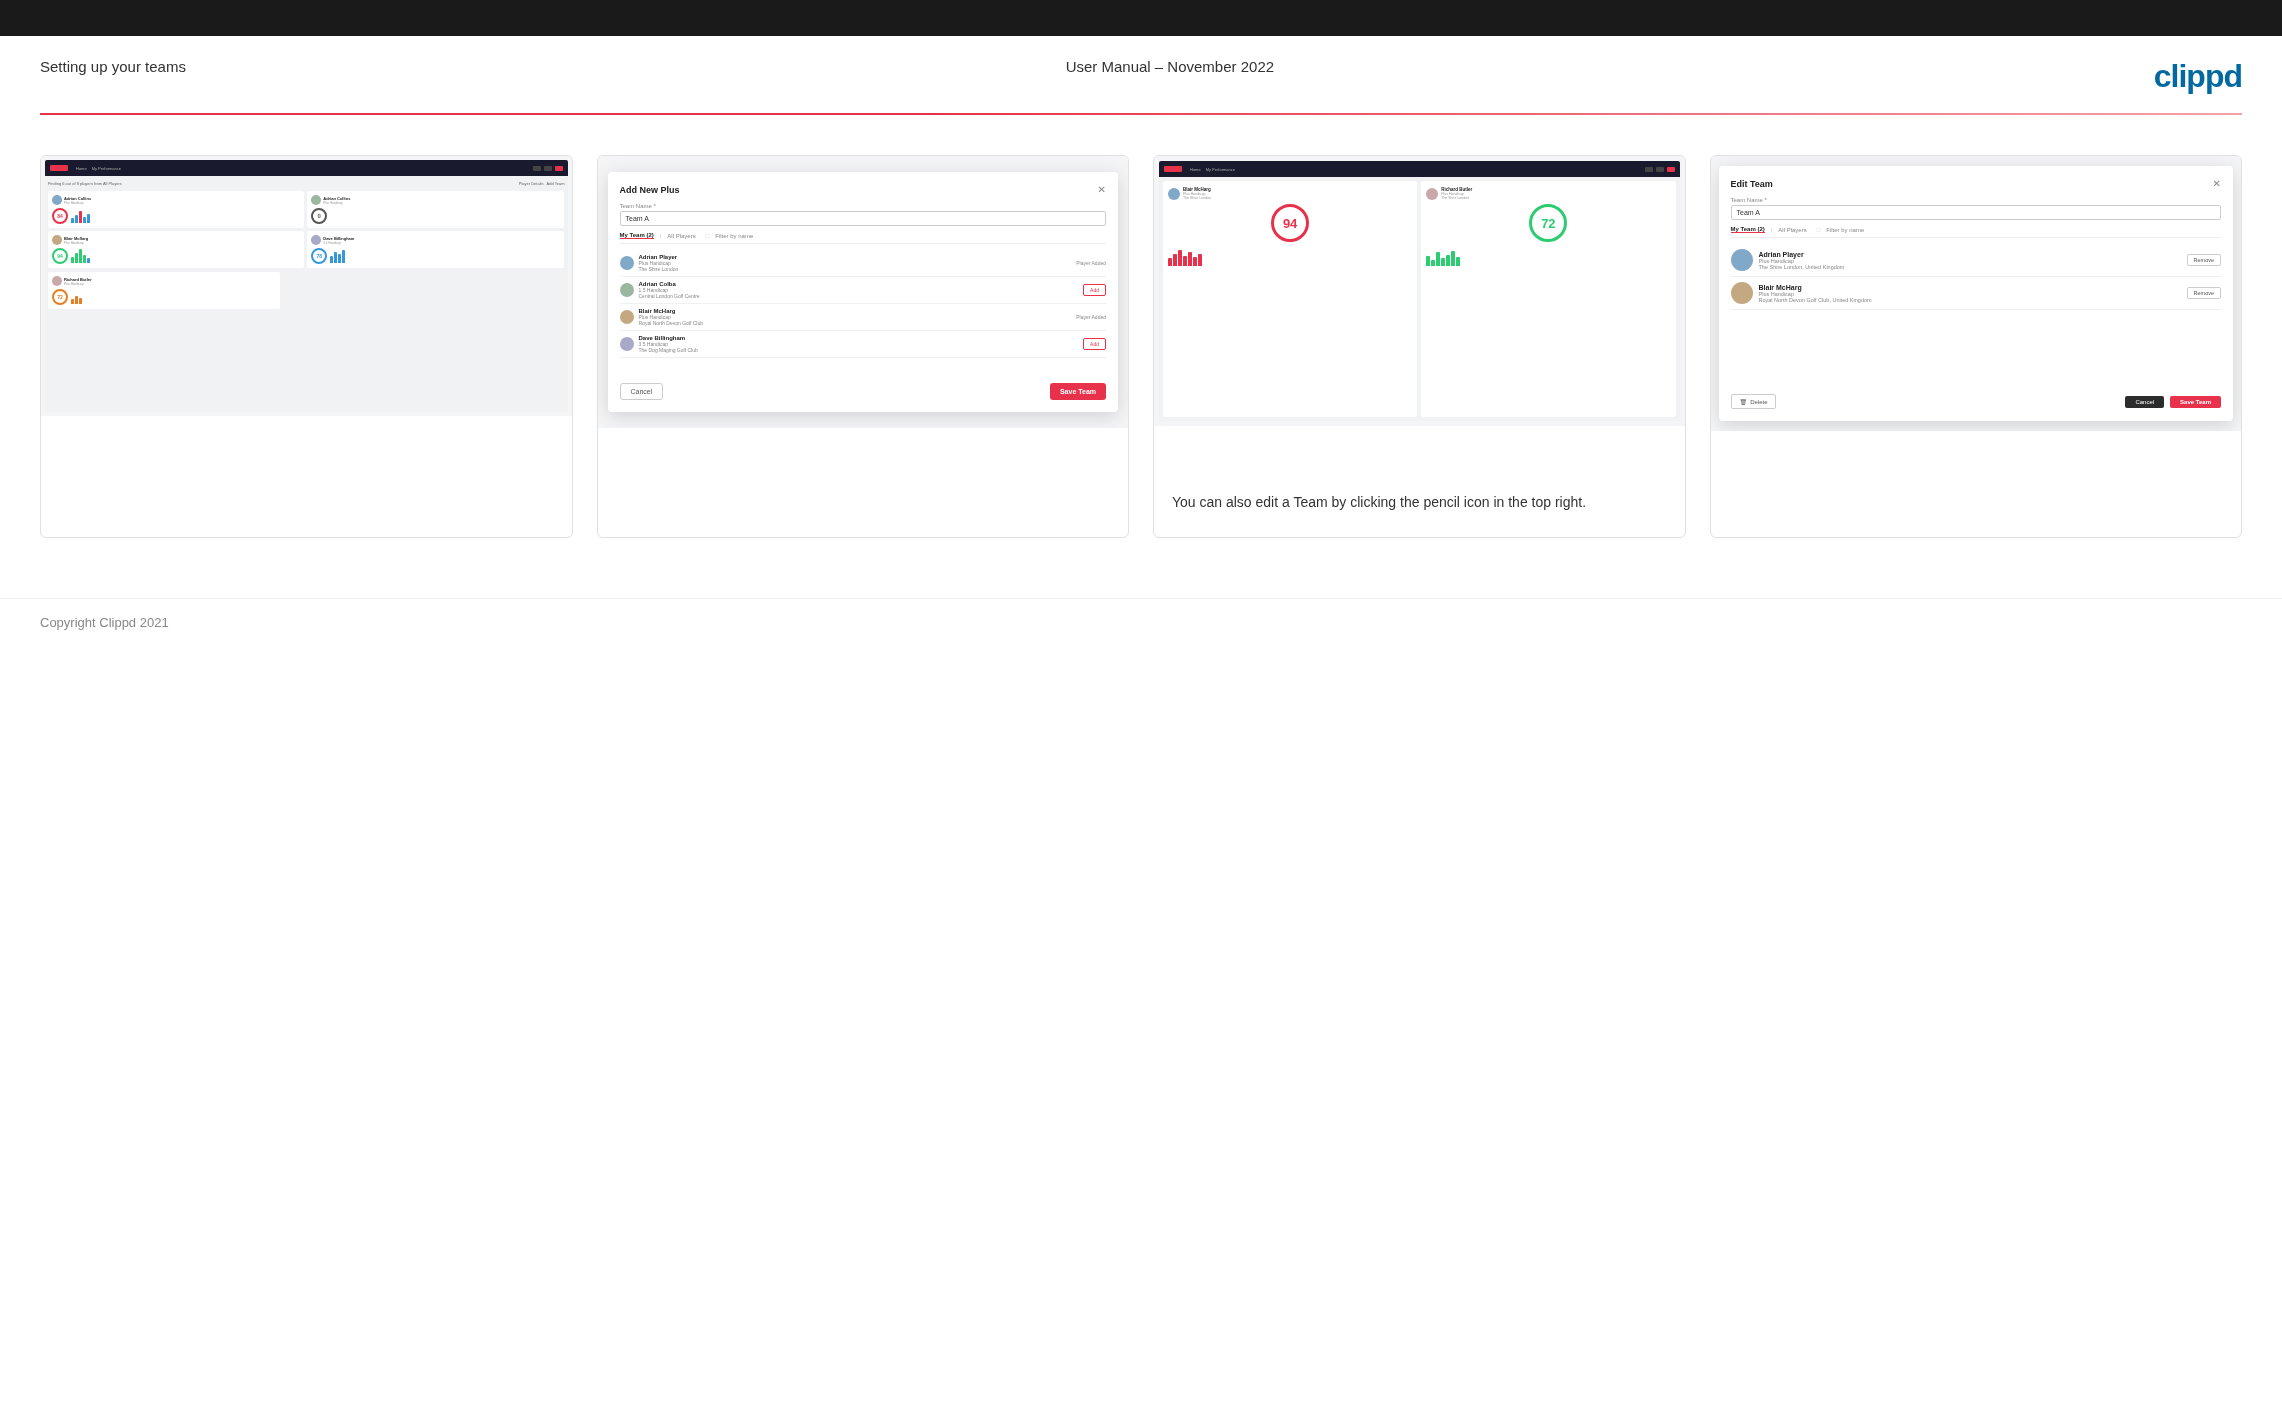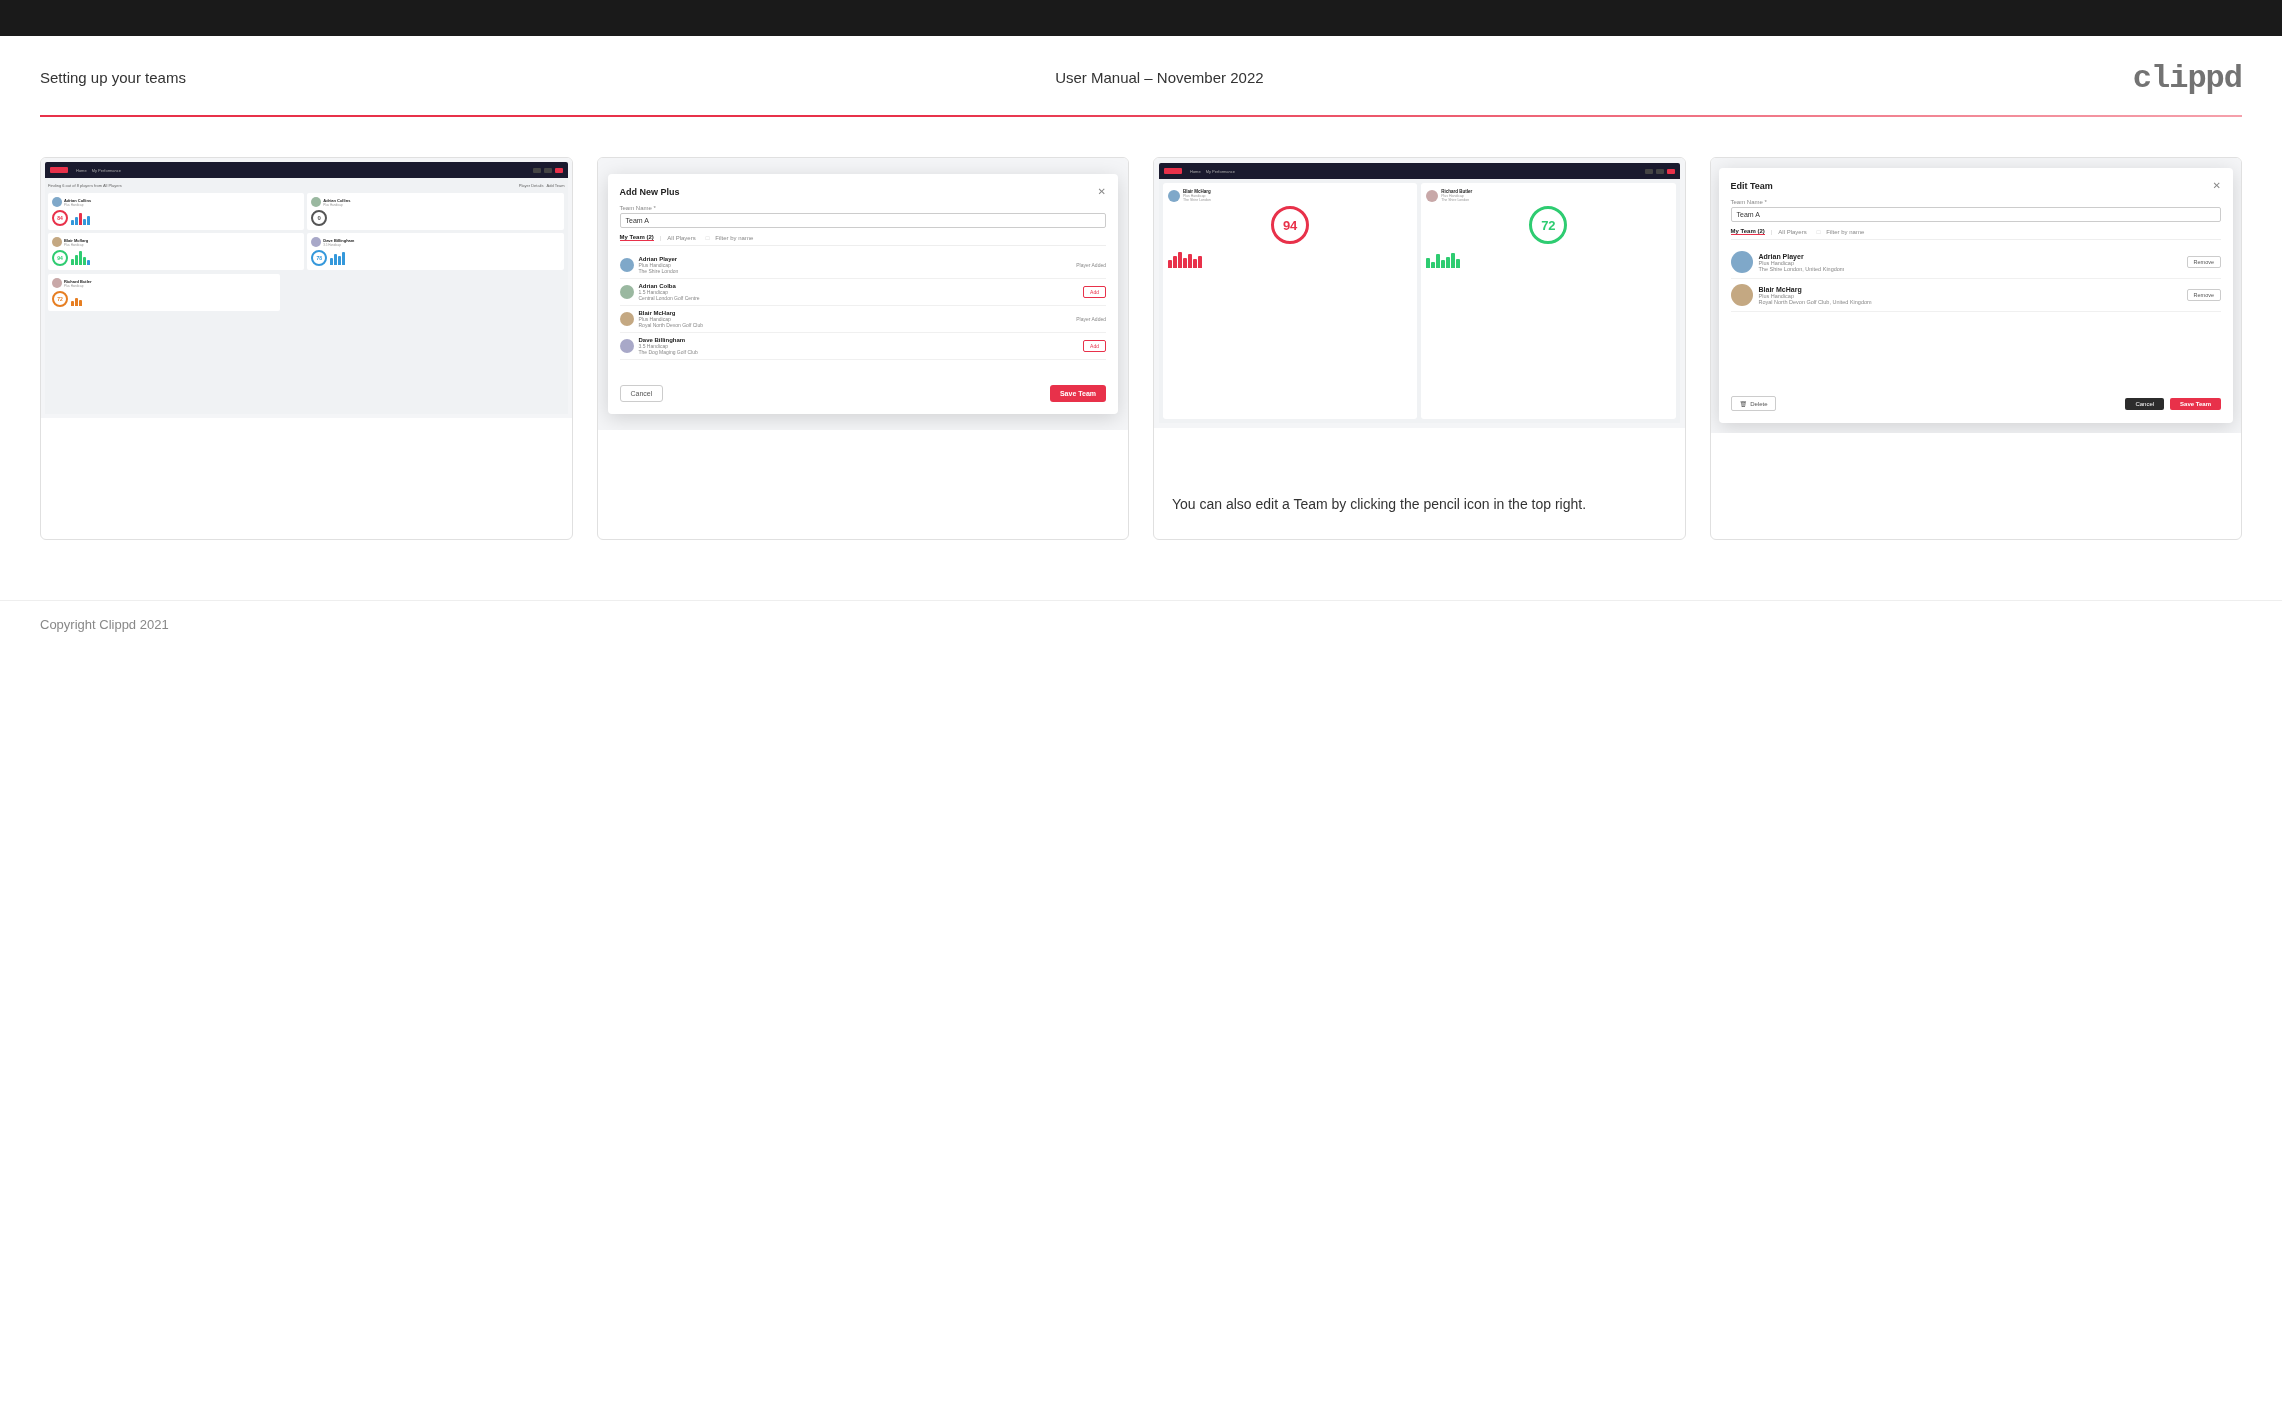--- a/index.html
+++ b/index.html
@@ -13,38 +13,38 @@
     .top-bar {
       background: #1a1a1a;
       height: 36px;
       width: 100%;
     }
 
     
     .header {
       display: flex;
       justify-content: space-between;
-      align-items: center;
+      align-items: flex-start;
       padding: 22px 40px 18px 40px;
     }
     .header-left {
       font-size: 15px;
       color: #333;
     }
     .header-center {
       font-size: 15px;
       color: #333;
     }
     .header-logo {
       font-size: 32px;
       font-weight: 700;
       color: #e8314a;
       letter-spacing: -1px;
     }
-    .header-logo span { color: #737373; font-family: Liberation Mono, monospace; }
+    .header-logo span { color: #0369a1; }
 
     
     .divider {
       height: 2px;
       background: linear-gradient(to right, #e8314a 40%, #f5a0ab 100%);
       margin: 0 40px;
     }
 
     
     .main {

